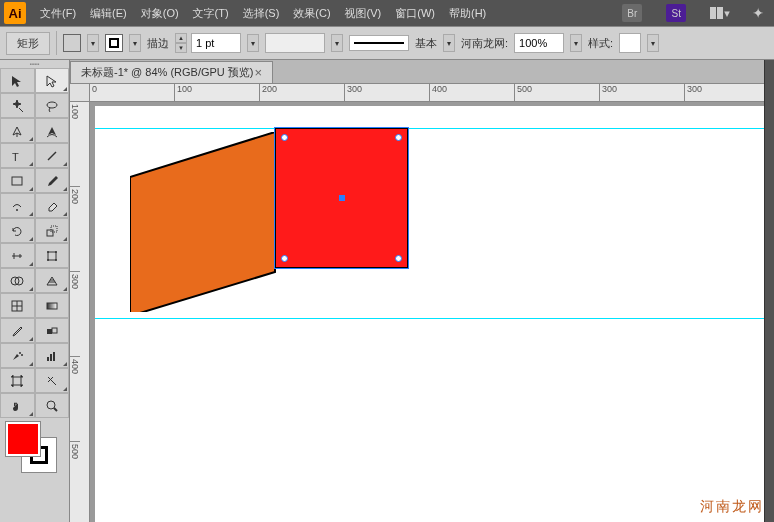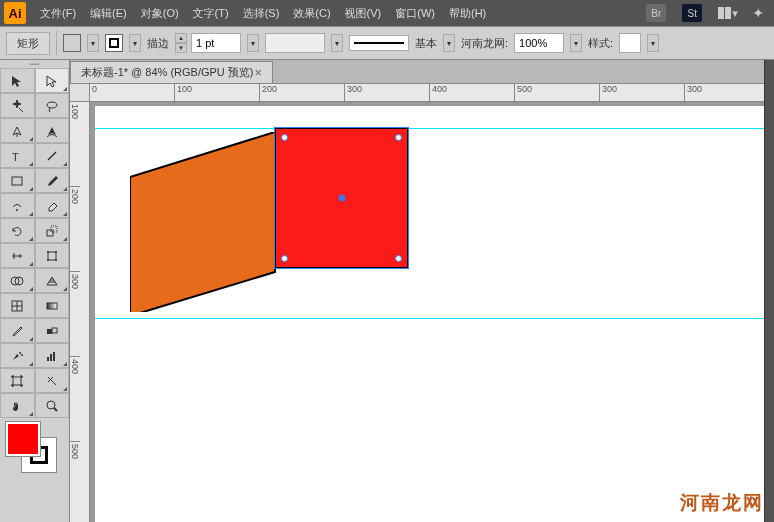--- a/index.html
+++ b/index.html
@@ -1,20 +1,20 @@
 <!DOCTYPE html>
 <html><head>
 <meta charset="utf-8">
 <style>
 *{box-sizing:border-box;margin:0;padding:0;font-family:"Microsoft YaHei",SimSun,Arial,sans-serif;font-size:11px;user-select:none}
 body{background:#535353;width:774px;height:522px;overflow:hidden;position:relative}
 .menubar{height:26px;background:#535353;display:flex;align-items:center;color:#ddd;padding-left:4px;gap:2px}
 .ai-logo{width:22px;height:22px;background:#ff9a00;color:#330000;font-weight:bold;font-size:13px;display:flex;align-items:center;justify-content:center;border-radius:2px;margin-right:6px}
 .menu-item{padding:3px 6px;cursor:pointer}
-.menu-right{margin-left:auto;display:flex;align-items:center;gap:16px;padding-right:10px}
+.menu-right{margin-left:auto;display:flex;align-items:center;gap:24px;padding-right:10px}
 .menu-ricon{width:20px;height:18px;background:#6a6a6a;color:#ccc;display:flex;align-items:center;justify-content:center;font-size:10px;border-radius:2px}
 .controlbar{height:34px;background:#d0d0d0;border-top:1px solid #888;border-bottom:1px solid #888;display:flex;align-items:center;padding:0 6px;gap:6px;color:#333}
 .cb-label{border:1px solid #aaa;padding:3px 10px;background:#d8d8d8}
 .cb-sep{width:1px;height:24px;background:#aaa}
 .swatch-box{width:18px;height:18px;border:1px solid #666}
 .dd-arrow{width:12px;height:18px;border:1px solid #aaa;background:#ccc;display:flex;align-items:center;justify-content:center;font-size:8px}
 .cb-input{width:50px;height:20px;border:1px solid #aaa;background:#fff;padding:0 4px}
 .stroke-preview{width:60px;height:16px;background:#fff;border:1px solid #aaa;display:flex;align-items:center;justify-content:center}
 .stroke-line{width:50px;height:2px;background:#000}
 .main{display:flex;height:462px}
@@ -39,41 +39,41 @@
 .ruler-tick-h{position:relative;width:85px;border-right:1px solid #888;font-size:9px;color:#555;padding-left:2px}
 .ruler-tick-v{position:relative;height:85px;border-bottom:1px solid #888;font-size:9px;color:#555;writing-mode:vertical-lr;padding-top:2px}
 .artboard{position:absolute;left:25px;top:22px;right:0;bottom:0;background:#fff}
 .guide{position:absolute;background:#00e5ff}
 .guide-h{left:0;right:0;height:1px}
 .orange-shape{position:absolute;left:35px;top:26px;width:150px;height:180px}
 .red-rect{position:absolute;left:180px;top:22px;width:133px;height:140px;background:#ff1a1a;border:1px solid #000}
 .sel-box{position:absolute;border:1px solid #2a7fff}
 .sel-handle{position:absolute;width:7px;height:7px;background:#fff;border:1px solid #2a7fff;border-radius:50%}
 .sel-center{position:absolute;width:6px;height:6px;background:#2a7fff;left:50%;top:50%;transform:translate(-50%,-50%)}
-.watermark{position:absolute;right:10px;bottom:6px;color:#c05a1a;font-size:19px;font-weight:700;letter-spacing:2px}
+.watermark{position:absolute;right:10px;bottom:6px;color:#c05a1a;font-size:14px;font-weight:400;letter-spacing:2px}
 .right-dock{position:absolute;right:0;top:60px;bottom:0;width:10px;background:#535353;border-left:1px solid #333}
 svg{pointer-events:none}
 </style>
 </head>
 <body>
 
 <div class="menubar">
   <div class="ai-logo">Ai</div>
   <span class="menu-item">文件(F)</span>
   <span class="menu-item">编辑(E)</span>
   <span class="menu-item">对象(O)</span>
   <span class="menu-item">文字(T)</span>
   <span class="menu-item">选择(S)</span>
   <span class="menu-item">效果(C)</span>
   <span class="menu-item">视图(V)</span>
   <span class="menu-item">窗口(W)</span>
   <span class="menu-item">帮助(H)</span>
   <div class="menu-right">
     <div class="menu-ricon">Br</div>
-    <div class="menu-ricon" style="background:#0f172a">St</div>
+    <div class="menu-ricon" style="background:#4c1d95">St</div>
     <div style="display:flex;gap:1px">
         <div style="width:6px;height:12px;background:#ccc"></div>
         <div style="width:6px;height:12px;background:#ccc"></div>
         <div style="width:4px;height:12px;display:flex;align-items:center;color:#ccc">▾</div>
       </div>
     <div style="color:#ccc;font-size:14px">✦</div>
   </div>
 </div>
 
 <div class="controlbar">

